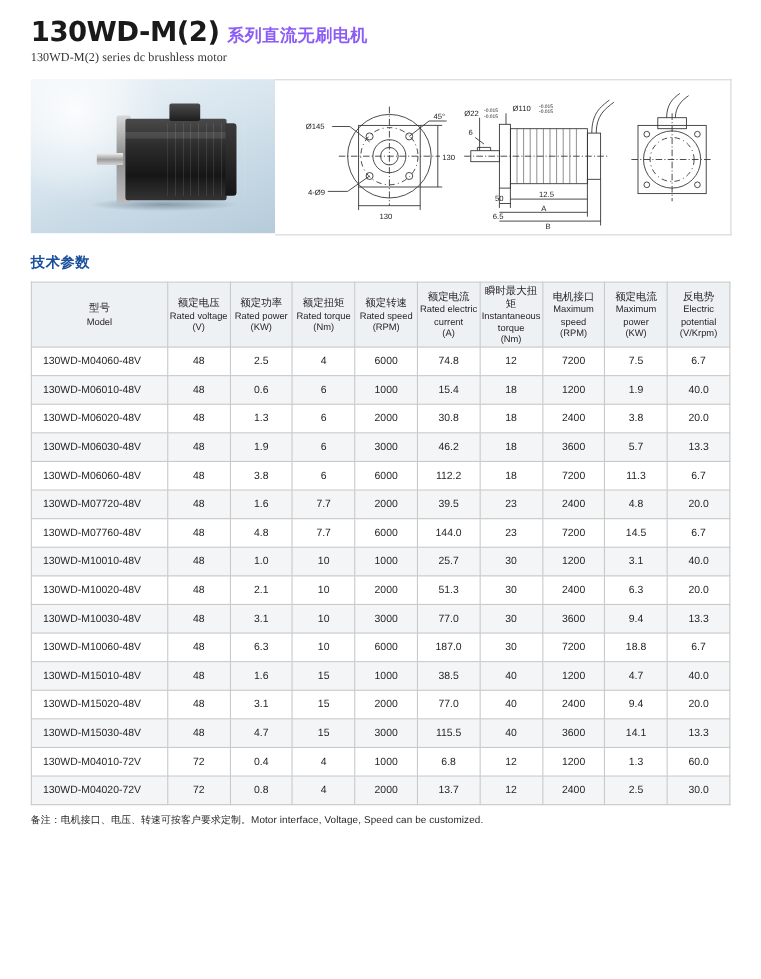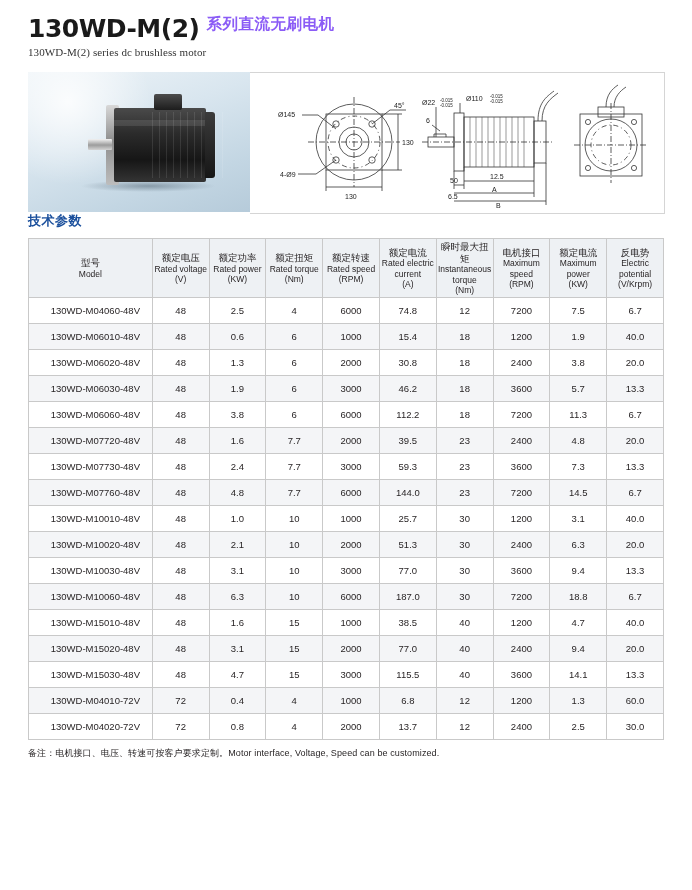--- a/index.html
+++ b/index.html
@@ -22,21 +22,21 @@
     padding: 0 28px;
   }
 
   
   .header {
     padding-top: 14px;
     padding-bottom: 6px;
   }
   .title-row {
     display: flex;
-    align-items: flex-start;
+    align-items: flex-end;
     gap: 7px;
   }
   .title-main {
     font-family: "DejaVu Sans", sans-serif;
     font-size: 25px;
     font-weight: bold;
     letter-spacing: -0.5px;
     color: #1a1a1a;
   }
   .title-cn {
@@ -157,20 +157,21 @@
     height: 140px;
     border: 1px solid #d5d5d5;
     border-left: none;
     background: #fff;
     position: relative;
   }
   .dwg-box svg { display: block; }
 
   
   .section-title {
+    margin-top: 18px;
     margin-bottom: 8px;
     font-size: 13px;
     font-weight: bold;
     color: #1a4f9c;
     letter-spacing: 0.5px;
   }
 
   
   table.spec {
     width: 100%;
@@ -202,21 +203,21 @@
     font-size: 8.5px;
   }
   table.spec tbody td {
     height: 25px;
     font-size: 9.5px;
   }
   table.spec tbody tr:nth-child(even) td {
     background: #f4f5f7;
   }
   table.spec tbody td.model {
-    text-align: center;
+    text-align: left;
     padding-left: 10px;
     font-size: 9.5px;
   }
   col.c-model { width: 19.5%; }
   col.c-num   { width: 8.95%; }
 
   .note {
     margin-top: 7px;
     font-size: 9px;
     color: #231f20;
@@ -504,32 +505,20 @@
           <td>1.6</td>
           <td>7.7</td>
           <td>2000</td>
           <td>39.5</td>
           <td>23</td>
           <td>2400</td>
           <td>4.8</td>
           <td>20.0</td>
         </tr>
         <tr>
-          <td class="model">130WD-M07730-48V</td>
-          <td>48</td>
-          <td>2.4</td>
-          <td>7.7</td>
-          <td>3000</td>
-          <td>59.3</td>
-          <td>23</td>
-          <td>3600</td>
-          <td>7.3</td>
-          <td>13.3</td>
-        </tr>
-        <tr>
           <td class="model">130WD-M07760-48V</td>
           <td>48</td>
           <td>4.8</td>
           <td>7.7</td>
           <td>6000</td>
           <td>144.0</td>
           <td>23</td>
           <td>7200</td>
           <td>14.5</td>
           <td>6.7</td>

